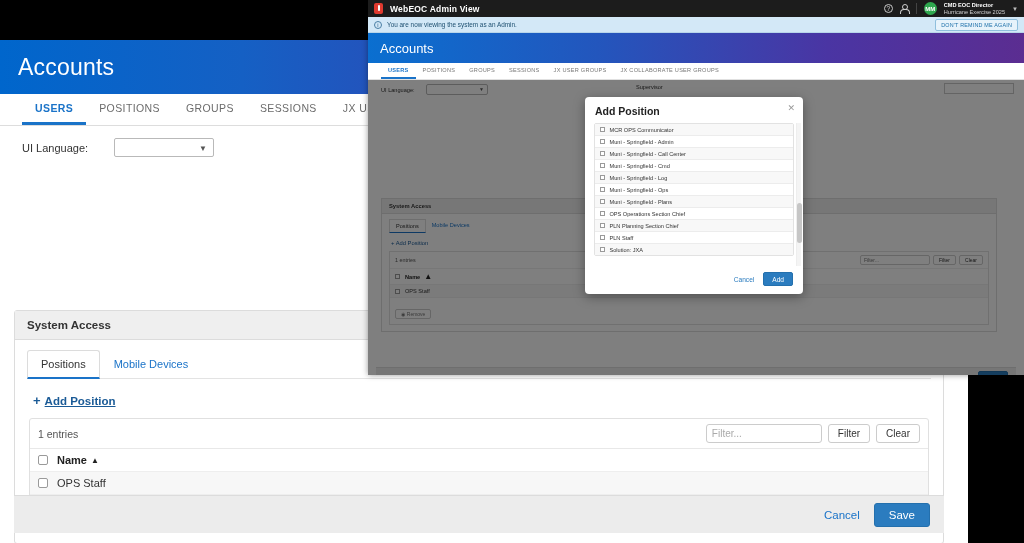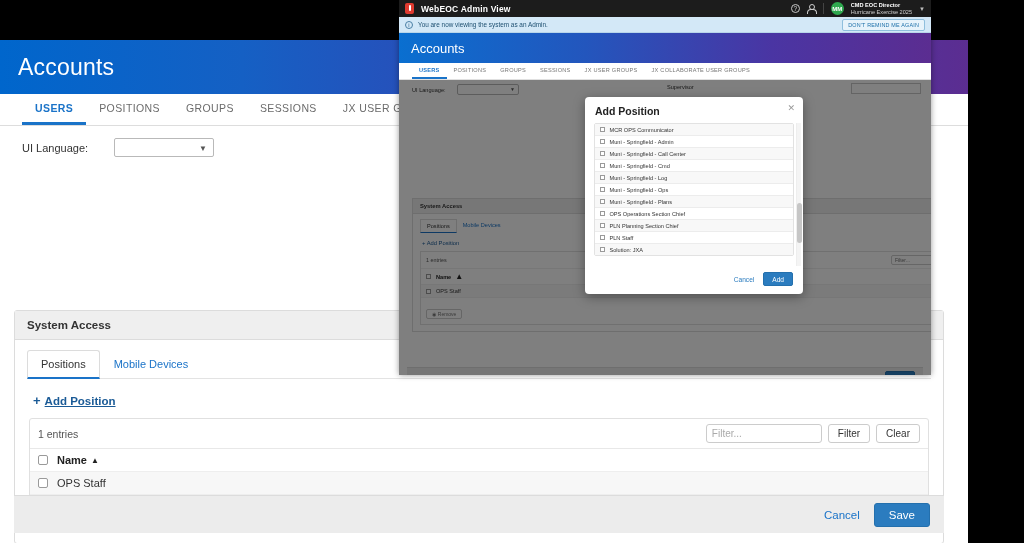--- a/index.html
+++ b/index.html
@@ -119,24 +119,23 @@
     padding-right: 14px;
   }
   .link-cancel { font-size: 11.5px; color: #1a73c8; cursor: pointer; }
   .btn-primary {
     background: #2b7cbf; color: #fff; border: 1px solid #2470ad;
     font-size: 11.5px; padding: 5px 14px; border-radius: 3px; cursor: pointer;
   }
 
   
   .win-admin {
-    position: absolute; left: 368px; top: 0; width: 532px; height: 375px;
+    position: absolute; left: 368px; top: 0; width: 656px; height: 375px;
     background: #fde047; overflow: hidden;
     box-shadow: 0 0 6px rgba(0,0,0,.4);
-    margin-left: 31px;
   }
   .admin-topbar {
     height: 17px; background: #1c1c1c; display: flex; align-items: center;
     padding: 0 6px; color: #fff;
   }
   .admin-logo {
     width: 9px; height: 11px; background: #e03a2f; border-radius: 2px;
     margin-right: 7px; position: relative; flex: none;
   }
   .admin-logo::after {

